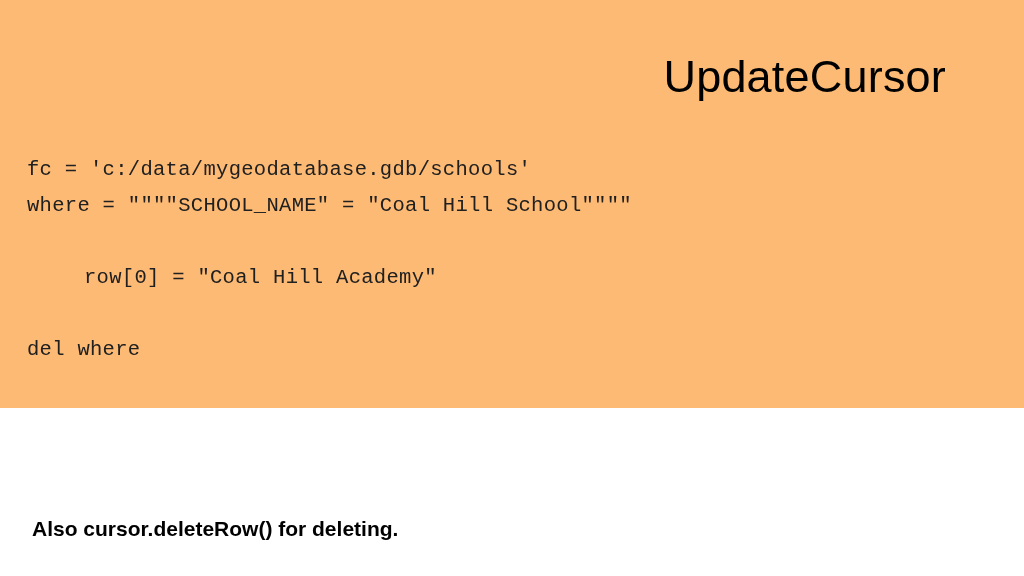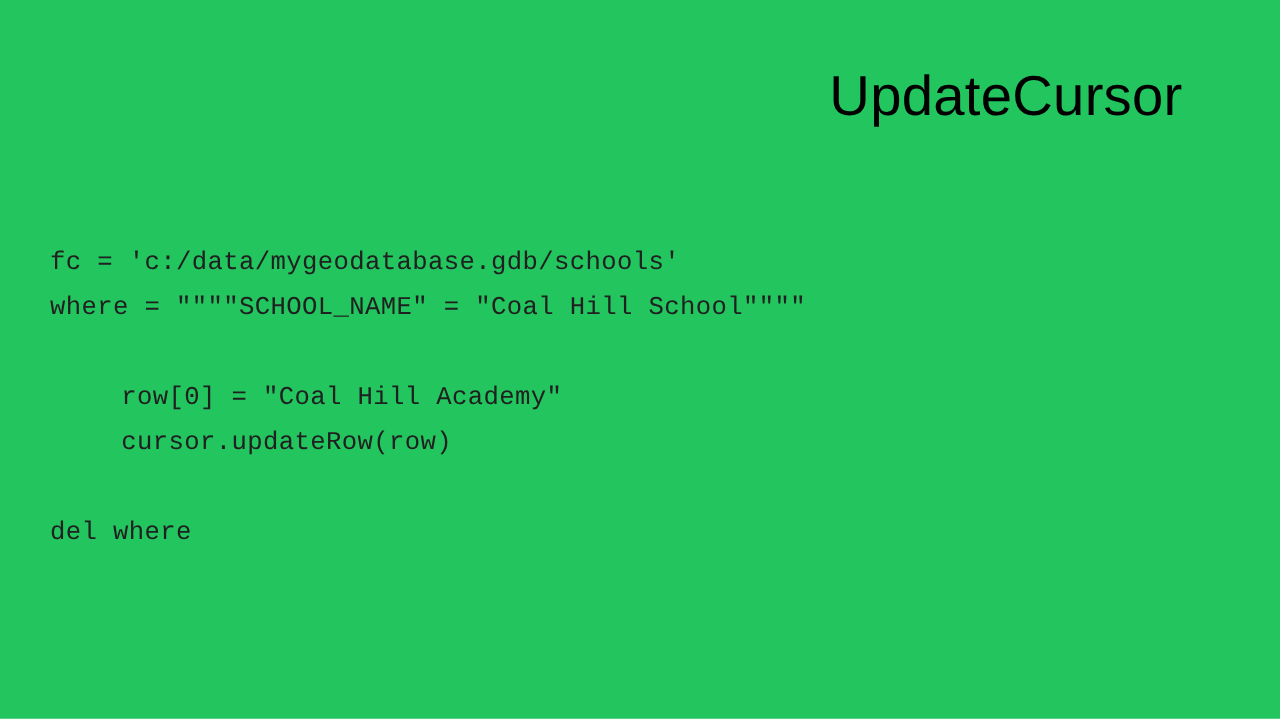--- a/index.html
+++ b/index.html
@@ -11,46 +11,45 @@
     height: 576px;
     background: #ffffff;
     font-family: "Liberation Sans", sans-serif;
     overflow: hidden;
     position: relative;
   }
 
   .slide {
     position: relative;
     width: 1024px;
-    height: 575px;
-    background: #22c55e;
+    height: 408px;
+    background: #fdba74;
   }
 
   
   .slide-title {
     position: absolute;
     right: 78px;
     top: 52px;
     font-family: "Liberation Sans", sans-serif;
     font-weight: 300;
     font-size: 45px;
     line-height: 1.1;
     color: #000000;
     letter-spacing: 0.2px;
     text-align: right;
     white-space: nowrap;
   }
 
   
   .code-block {
     position: absolute;
-    left: 40px;
+    left: 27px;
     top: 152px;
     width: 940px;
-    margin-top: 41px;
   }
 
   .code-line {
     font-family: "Liberation Mono", "DejaVu Sans Mono", monospace;
     font-size: 20.5px;
     line-height: 36px;
     color: #202020;
     white-space: pre;
     letter-spacing: 0.3px;
   }
@@ -81,19 +80,19 @@
 
 <div class="slide">
 
   <div class="slide-title">UpdateCursor</div>
 
   <div class="code-block">
     <div class="code-line">fc = 'c:/data/mygeodatabase.gdb/schools'</div>
     <div class="code-line">where = """"SCHOOL_NAME" = "Coal Hill School""""</div>
     <div class="code-line blank"></div>
     <div class="code-line indent-1">row[0] = "Coal Hill Academy"</div>
-    <div class="code-line indent-1">cursor.updateRow(row)</div>
     <div class="code-line blank"></div>
     <div class="code-line">del where</div>
   </div>
 
+  <div class="footer-note">Also cursor.deleteRow() for deleting.</div>
 
 </div>
 
 </body></html>

